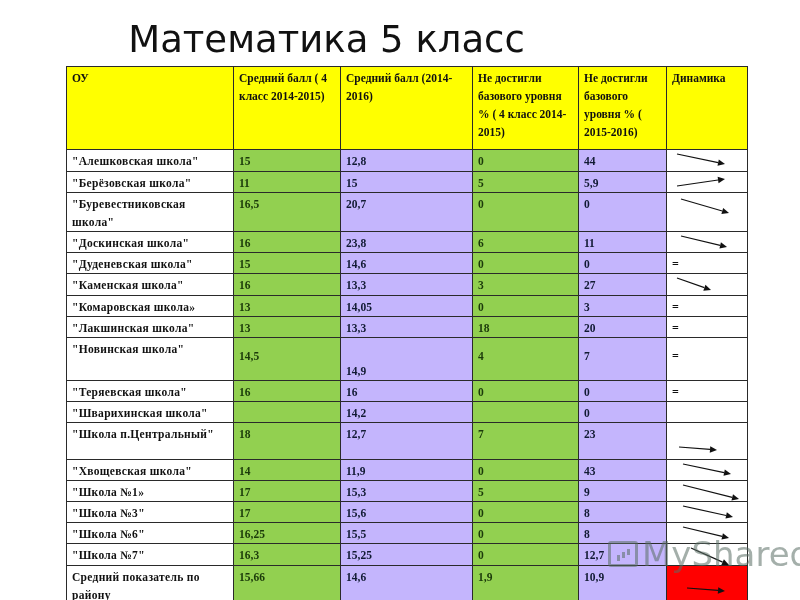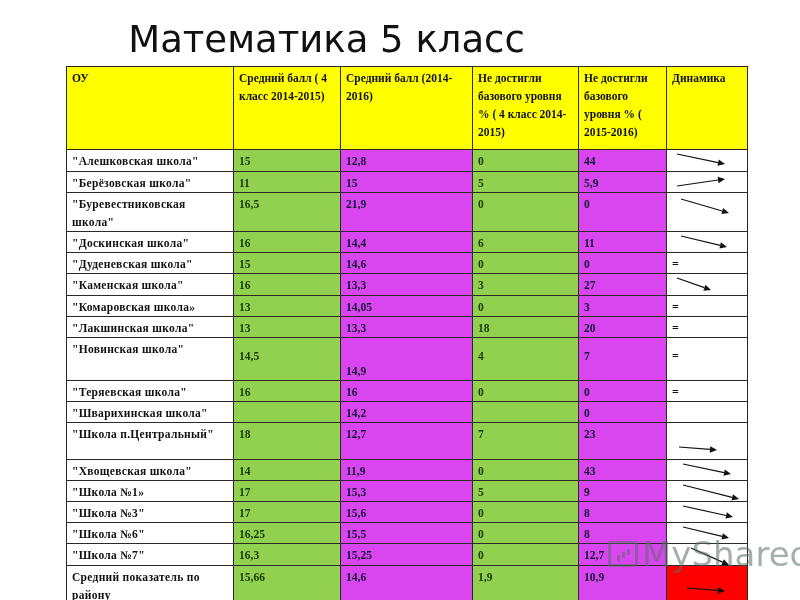--- a/index.html
+++ b/index.html
@@ -17,21 +17,21 @@
     border-collapse: collapse; table-layout: fixed; width: 681px;
   }
   table.grid td {
     border: 1px solid #2a2a2a; padding: 2px 5px 0 5px; vertical-align: top;
     font-family: "Liberation Serif", serif; font-weight: bold; font-size: 11.5px;
     line-height: 18px; color: #111; overflow: hidden; position: relative;
   }
   table.grid tr.head td { background: #ffff00; line-height: 18px; padding-top: 2px; }
   td.c-name { background: #ffffff; letter-spacing: 0.3px; }
   td.c-green { background: #92d050; color: #1b3a0a !important; }
-  td.c-blue { background: #d946ef; color: #111a33 !important; }
+  td.c-blue { background: #c4b5fd; color: #111a33 !important; }
   td.c-dyn { background: #ffffff; }
   td.c-red { background: #ff0000 !important; }
   .eq { font-weight: bold; font-size: 12px; }
   svg.arrow { position: absolute; left: 0; top: 0; overflow: visible; }
   .watermark {
     position: absolute; left: 608px; top: 534px; display: flex; align-items: center; gap: 4px;
     color: rgba(90,110,100,0.55); font-family: "DejaVu Sans", sans-serif; font-size: 34px;
     pointer-events: none;
   }
   .wm-icon { width: 30px; height: 26px; border: 3px solid rgba(90,110,100,0.55); border-radius: 3px; position: relative; box-sizing: border-box; }
@@ -84,34 +84,34 @@
         <td class="c-dyn">
           <svg class="arrow" width="81" height="21">
             <line x1="10" y1="14" x2="51.07326913255703" y2="8.0101482515021" stroke="#111" stroke-width="1.2"></line>
             <polygon points="58,7 51.53505119038656,11.176653790904602 50.6114870747275,4.843642712099599" fill="#111"></polygon>
           </svg>
         </td>
       </tr>
       <tr style="height: 37px;">
         <td class="c-name">"Буревестниковская школа"</td>
         <td class="c-green">16,5</td>
-        <td class="c-blue">21,9</td>
+        <td class="c-blue">20,7</td>
         <td class="c-green">0</td>
         <td class="c-blue">0</td>
         <td class="c-dyn">
           <svg class="arrow" width="81" height="37">
             <line x1="14" y1="6" x2="55.28" y2="18.04" stroke="#111" stroke-width="1.2"></line>
             <polygon points="62,20 54.384,21.112 56.176,14.968" fill="#111"></polygon>
           </svg>
         </td>
       </tr>
       <tr style="height: 19px;">
         <td class="c-name">"Доскинская школа"</td>
         <td class="c-green">16</td>
-        <td class="c-blue">14,4</td>
+        <td class="c-blue">23,8</td>
         <td class="c-green">6</td>
         <td class="c-blue">11</td>
         <td class="c-dyn">
           <svg class="arrow" width="81" height="19">
             <line x1="14" y1="4" x2="53.1919477584191" y2="13.371987507448045" stroke="#111" stroke-width="1.2"></line>
             <polygon points="60,15 52.447713476109634,16.484239960742173 53.93618204072856,10.259735054153918" fill="#111"></polygon>
           </svg>
         </td>
       </tr>
       <tr style="height: 20px;">

